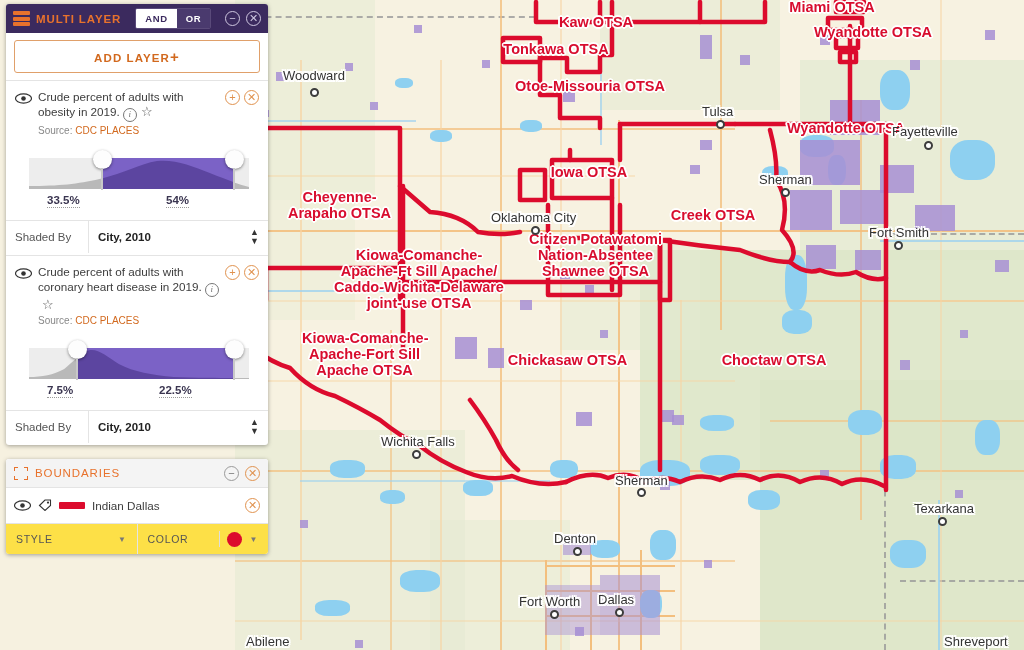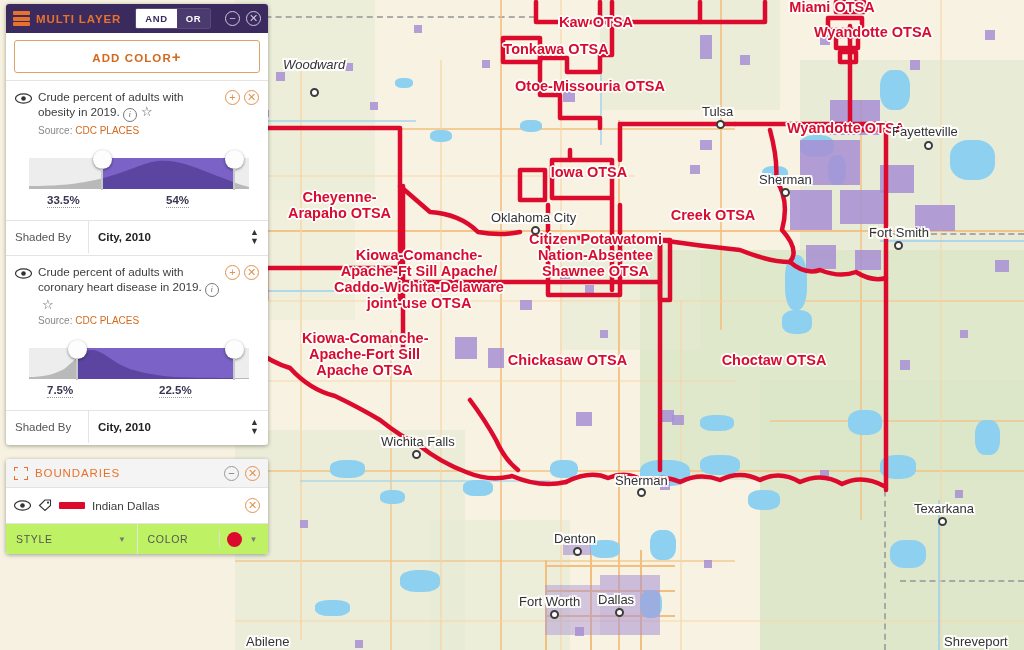--- a/index.html
+++ b/index.html
@@ -120,21 +120,21 @@
   .bd-title{color:#e8722c;font-weight:normal;font-size:11.5px;letter-spacing:.9px;}
   .bd-btns{margin-left:auto;display:flex;gap:6px;}
   .gbtn{width:15px;height:15px;border-radius:50%;border:1.3px solid #9a9a9a;
     color:#777;font-size:11px;line-height:12px;text-align:center;cursor:pointer;box-sizing:border-box;}
   .gbtn.orange{border-color:#e0924f;color:#e0924f;}
 
   .bd-row{display:flex;align-items:center;gap:7px;padding:8px 8px;}
   .swatch{width:26px;height:7px;background:#dc0b2d;border-radius:1px;flex:0 0 auto;}
   .bd-name{font-size:11.7px;color:#3d3d3d;flex:1;}
   .bd-foot{display:flex;border-top:1px solid #e4e4e4;height:30px;align-items:center;
-    background:#bef264;text-align:center;}
+    background:#fde047;text-align:center;}
   .bd-style{flex:1;display:flex;align-items:center;padding:0 10px;font-size:10.5px;
     letter-spacing:.7px;color:#555;cursor:pointer;height:100%;}
   .bd-style .caret{margin-left:auto;color:#777;font-size:8px;}
   .bd-color{flex:1;display:flex;align-items:center;padding:0 10px;font-size:10.5px;
     letter-spacing:.7px;color:#555;border-left:1px solid #e4e4e4;cursor:pointer;height:100%;}
   .dotc{width:15px;height:15px;border-radius:50%;background:#dc0b2d;margin-left:auto;}
   .bd-color .caret{margin-left:7px;color:#777;font-size:8px;}
   .bd-foot .sep{width:1px;height:16px;background:#ddd;}
 </style>
 </head>
@@ -339,21 +339,21 @@
     <div class="otsa" style="left:782px;top:120px;width:128px;">Wyandotte OTSA</div>
     <div class="otsa" style="left:545px;top:164px;width:88px;">Iowa OTSA</div>
     <div class="otsa" style="left:277px;top:189px;width:125px;">Cheyenne-<br>Arapaho OTSA</div>
     <div class="otsa" style="left:663px;top:207px;width:100px;">Creek OTSA</div>
     <div class="otsa" style="left:513px;top:231px;width:165px;">Citizen Potawatomi<br>Nation-Absentee<br>Shawnee OTSA</div>
     <div class="otsa" style="left:330px;top:247px;width:178px;">Kiowa-Comanche-<br>Apache-Ft Sill Apache/<br>Caddo-Wichita-Delaware<br>joint-use OTSA</div>
     <div class="otsa" style="left:302px;top:330px;width:125px;">Kiowa-Comanche-<br>Apache-Fort Sill<br>Apache OTSA</div>
     <div class="otsa" style="left:505px;top:352px;width:125px;">Chickasaw OTSA</div>
     <div class="otsa" style="left:718px;top:352px;width:112px;">Choctaw OTSA</div>
 
-    <div class="citylbl sm" style="left:283px;top:57px;font-style:italic;">Woodward</div>
+    <div class="citylbl sm" style="left:283px;top:68px;">Woodward</div>
     <div class="citydot" style="left:310px;top:88px;"></div>
 
     <div class="citylbl sm" style="left:702px;top:104px;">Tulsa</div>
     <div class="citydot" style="left:716px;top:120px;"></div>
 
     <div class="citylbl sm" style="left:892px;top:124px;">Fayetteville</div>
     <div class="citydot" style="left:924px;top:141px;"></div>
 
     <div class="citylbl sm" style="left:759px;top:172px;">Sherman</div>
     <div class="citydot" style="left:781px;top:188px;"></div>
@@ -401,21 +401,21 @@
           <div class="on">AND</div>
           <div class="off">OR</div>
         </div>
         <div class="hdr-btns">
           <div class="cbtn">−</div>
           <div class="cbtn">✕</div>
         </div>
       </div>
 
       <div class="addlayer">
-        <span>ADD COLOR</span><span class="plus">+</span>
+        <span>ADD LAYER</span><span class="plus">+</span>
       </div>
 
       <div class="layer">
         <div class="layer-top">
           <span class="eye">
             <svg width="17" height="11" viewBox="0 0 17 11">
                 <ellipse cx="8.5" cy="5.5" rx="8" ry="4.6" fill="none" stroke="#333" stroke-width="1.2"></ellipse>
                 <circle cx="8.5" cy="5.5" r="2.3" fill="#333"></circle>
               </svg>
           </span>

